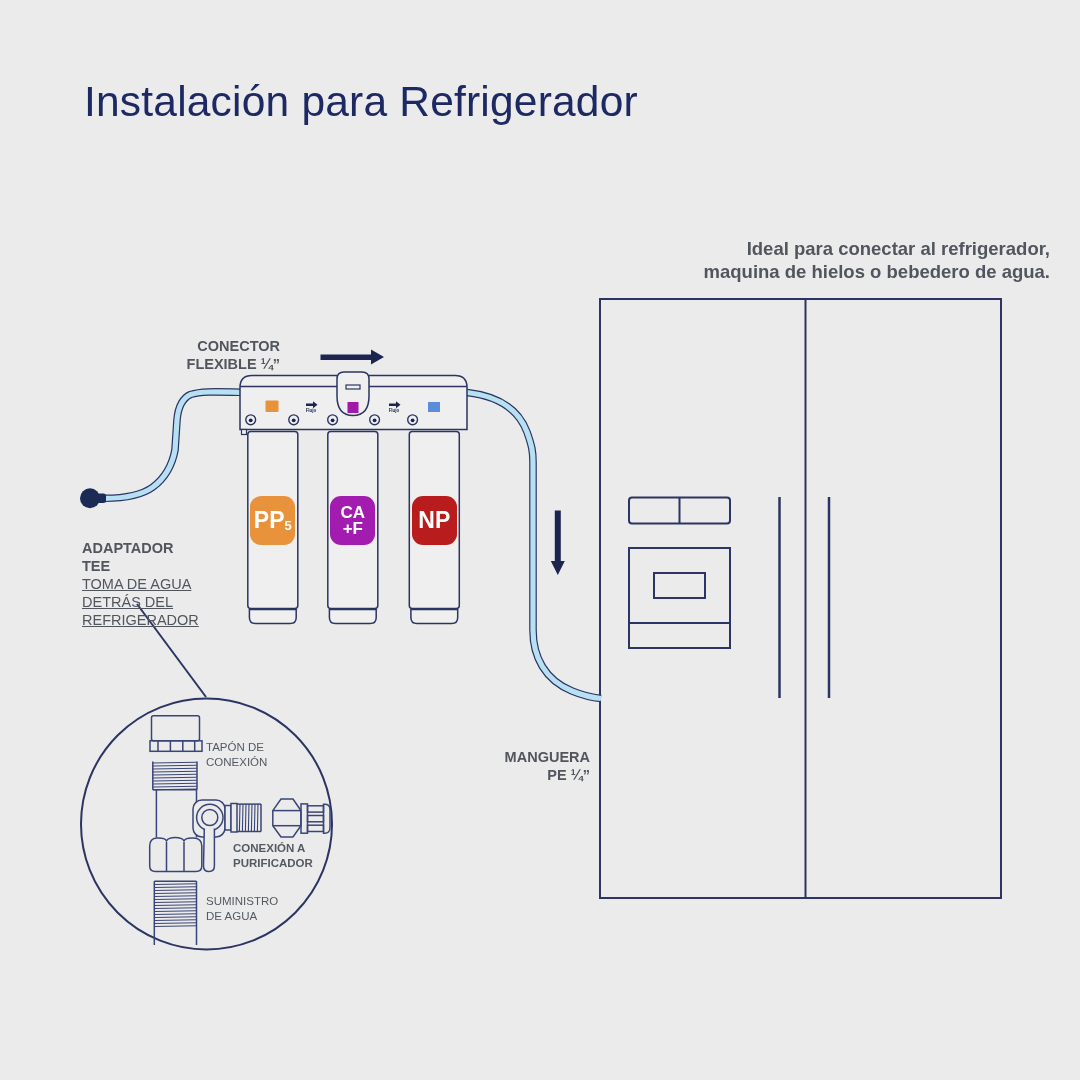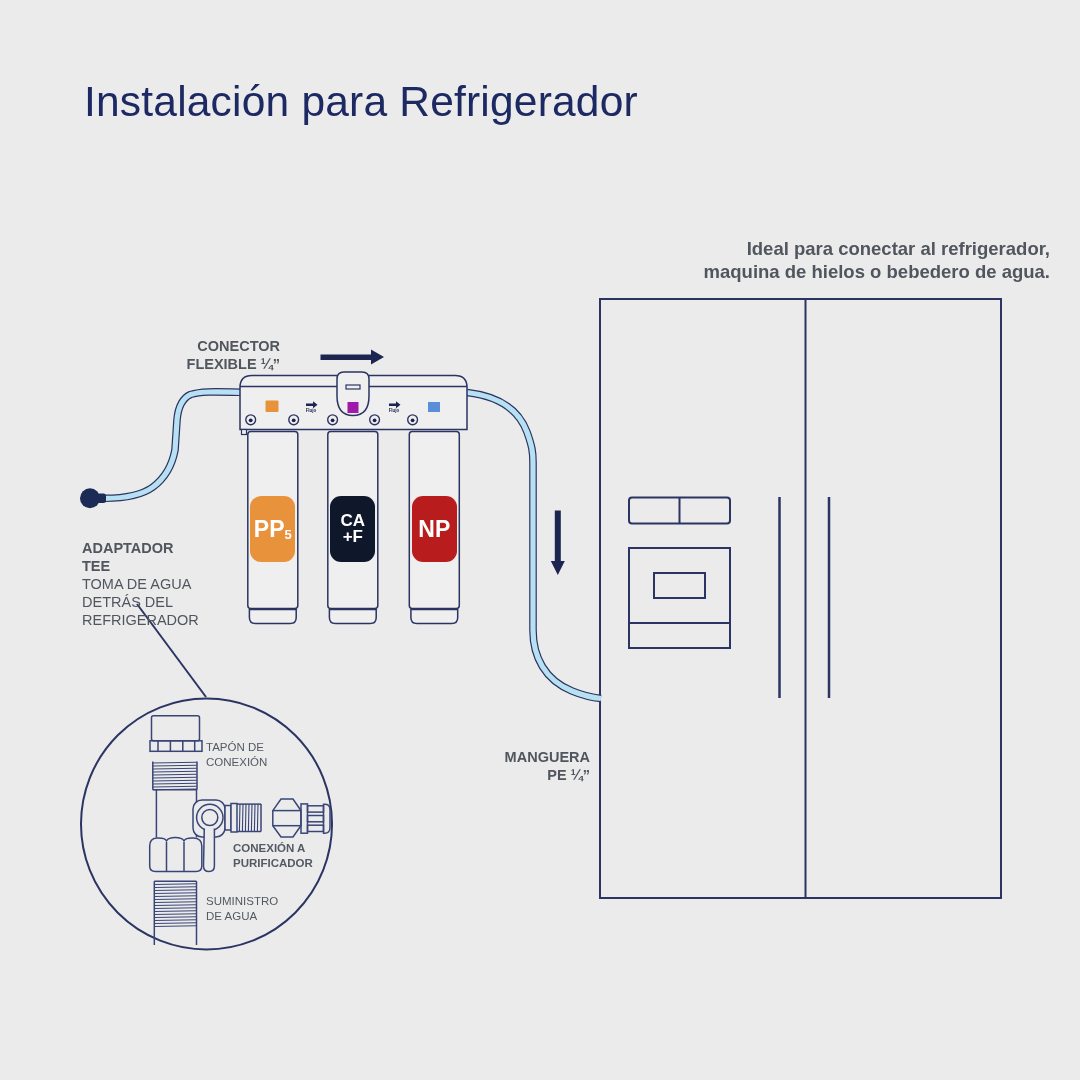--- a/index.html
+++ b/index.html
@@ -3,29 +3,29 @@
 <meta charset="utf-8">
 <style>
   html,body{margin:0;padding:0;}
   body{width:1080px;height:1080px;background:#ebebeb;position:relative;overflow:hidden;
        font-family:"Liberation Sans",sans-serif;}
   .abs{position:absolute;}
   #title{left:84px;top:78px;font-size:42.5px;font-weight:normal;color:#1d2963;letter-spacing:0.2px;}
   #subtitle{left:550px;top:237px;width:500px;text-align:right;font-size:18.5px;font-weight:bold;
             color:#51565e;line-height:23px;}
   .lbl{font-size:14.5px;font-weight:bold;color:#51565e;line-height:18px;}
-  .lblr{font-size:14.5px;font-weight:normal;color:#51565e;line-height:18px;}
+  .lblr{font-size:14.5px;font-weight:normal;color:#51565e;line-height:18px;text-decoration:underline;}
   #conector{left:80px;top:337px;width:200px;text-align:right;}
   #adaptador{left:82px;top:512px;margin-top:27px;}
   #manguera{left:440px;top:748px;width:150px;text-align:right;line-height:18px;}
   .clbl{font-size:11.5px;font-weight:normal;color:#545a63;line-height:14.5px;}
   #tapon{left:206px;top:740px;}
   #conexion{left:233px;top:841px;font-weight:bold;}
   #suministro{left:206px;top:894px;}
-  .badge{position:absolute;width:45px;height:66px;border-radius:11px;color:#fff;font-weight:bold;
+  .badge{position:absolute;width:45px;height:49px;border-radius:11px;color:#fff;font-weight:bold;
          display:flex;align-items:center;justify-content:center;top:496px;}
 </style>
 </head>
 <body>
 <svg class="abs" style="left:0;top:0" width="1080" height="1080" viewBox="0 0 1080 1080">
 
   <g stroke="#2b3462" stroke-width="2" fill="none">
     <rect x="600" y="299" width="401" height="599"></rect>
     <line x1="805.5" y1="299" x2="805.5" y2="898"></line>
     <line x1="779.5" y1="497" x2="779.5" y2="698" stroke-width="2.5"></line>
@@ -191,14 +191,14 @@
 <div id="title" class="abs">Instalación para Refrigerador</div>
 <div id="subtitle" class="abs">Ideal para conectar al refrigerador,<br>maquina de hielos o bebedero de agua.</div>
 <div id="conector" class="abs lbl">CONECTOR<br>FLEXIBLE ¼”</div>
 <div id="adaptador" class="abs"><span class="lbl">ADAPTADOR<br>TEE</span><br><span class="lblr">TOMA DE AGUA<br>DETRÁS DEL<br>REFRIGERADOR</span></div>
 <div id="manguera" class="abs lbl">MANGUERA<br>PE ¼”</div>
 <div id="tapon" class="abs clbl">TAPÓN DE<br>CONEXIÓN</div>
 <div id="conexion" class="abs clbl">CONEXIÓN A<br>PURIFICADOR</div>
 <div id="suministro" class="abs clbl">SUMINISTRO<br>DE AGUA</div>
 
 <div class="badge" style="left:250.3px;background:#e8923c;font-size:23px;">PP<span style="font-size:13px;margin-top:10px;">5</span></div>
-<div class="badge" style="left:330.3px;background:#0f172a;font-size:17px;line-height:16px;text-align:center;">CA<br>+F</div>
+<div class="badge" style="left:330.3px;background:#a21caf;font-size:17px;line-height:16px;text-align:center;">CA<br>+F</div>
 <div class="badge" style="left:411.8px;background:#b91c1c;font-size:23px;">NP</div>
 
 </body></html>

